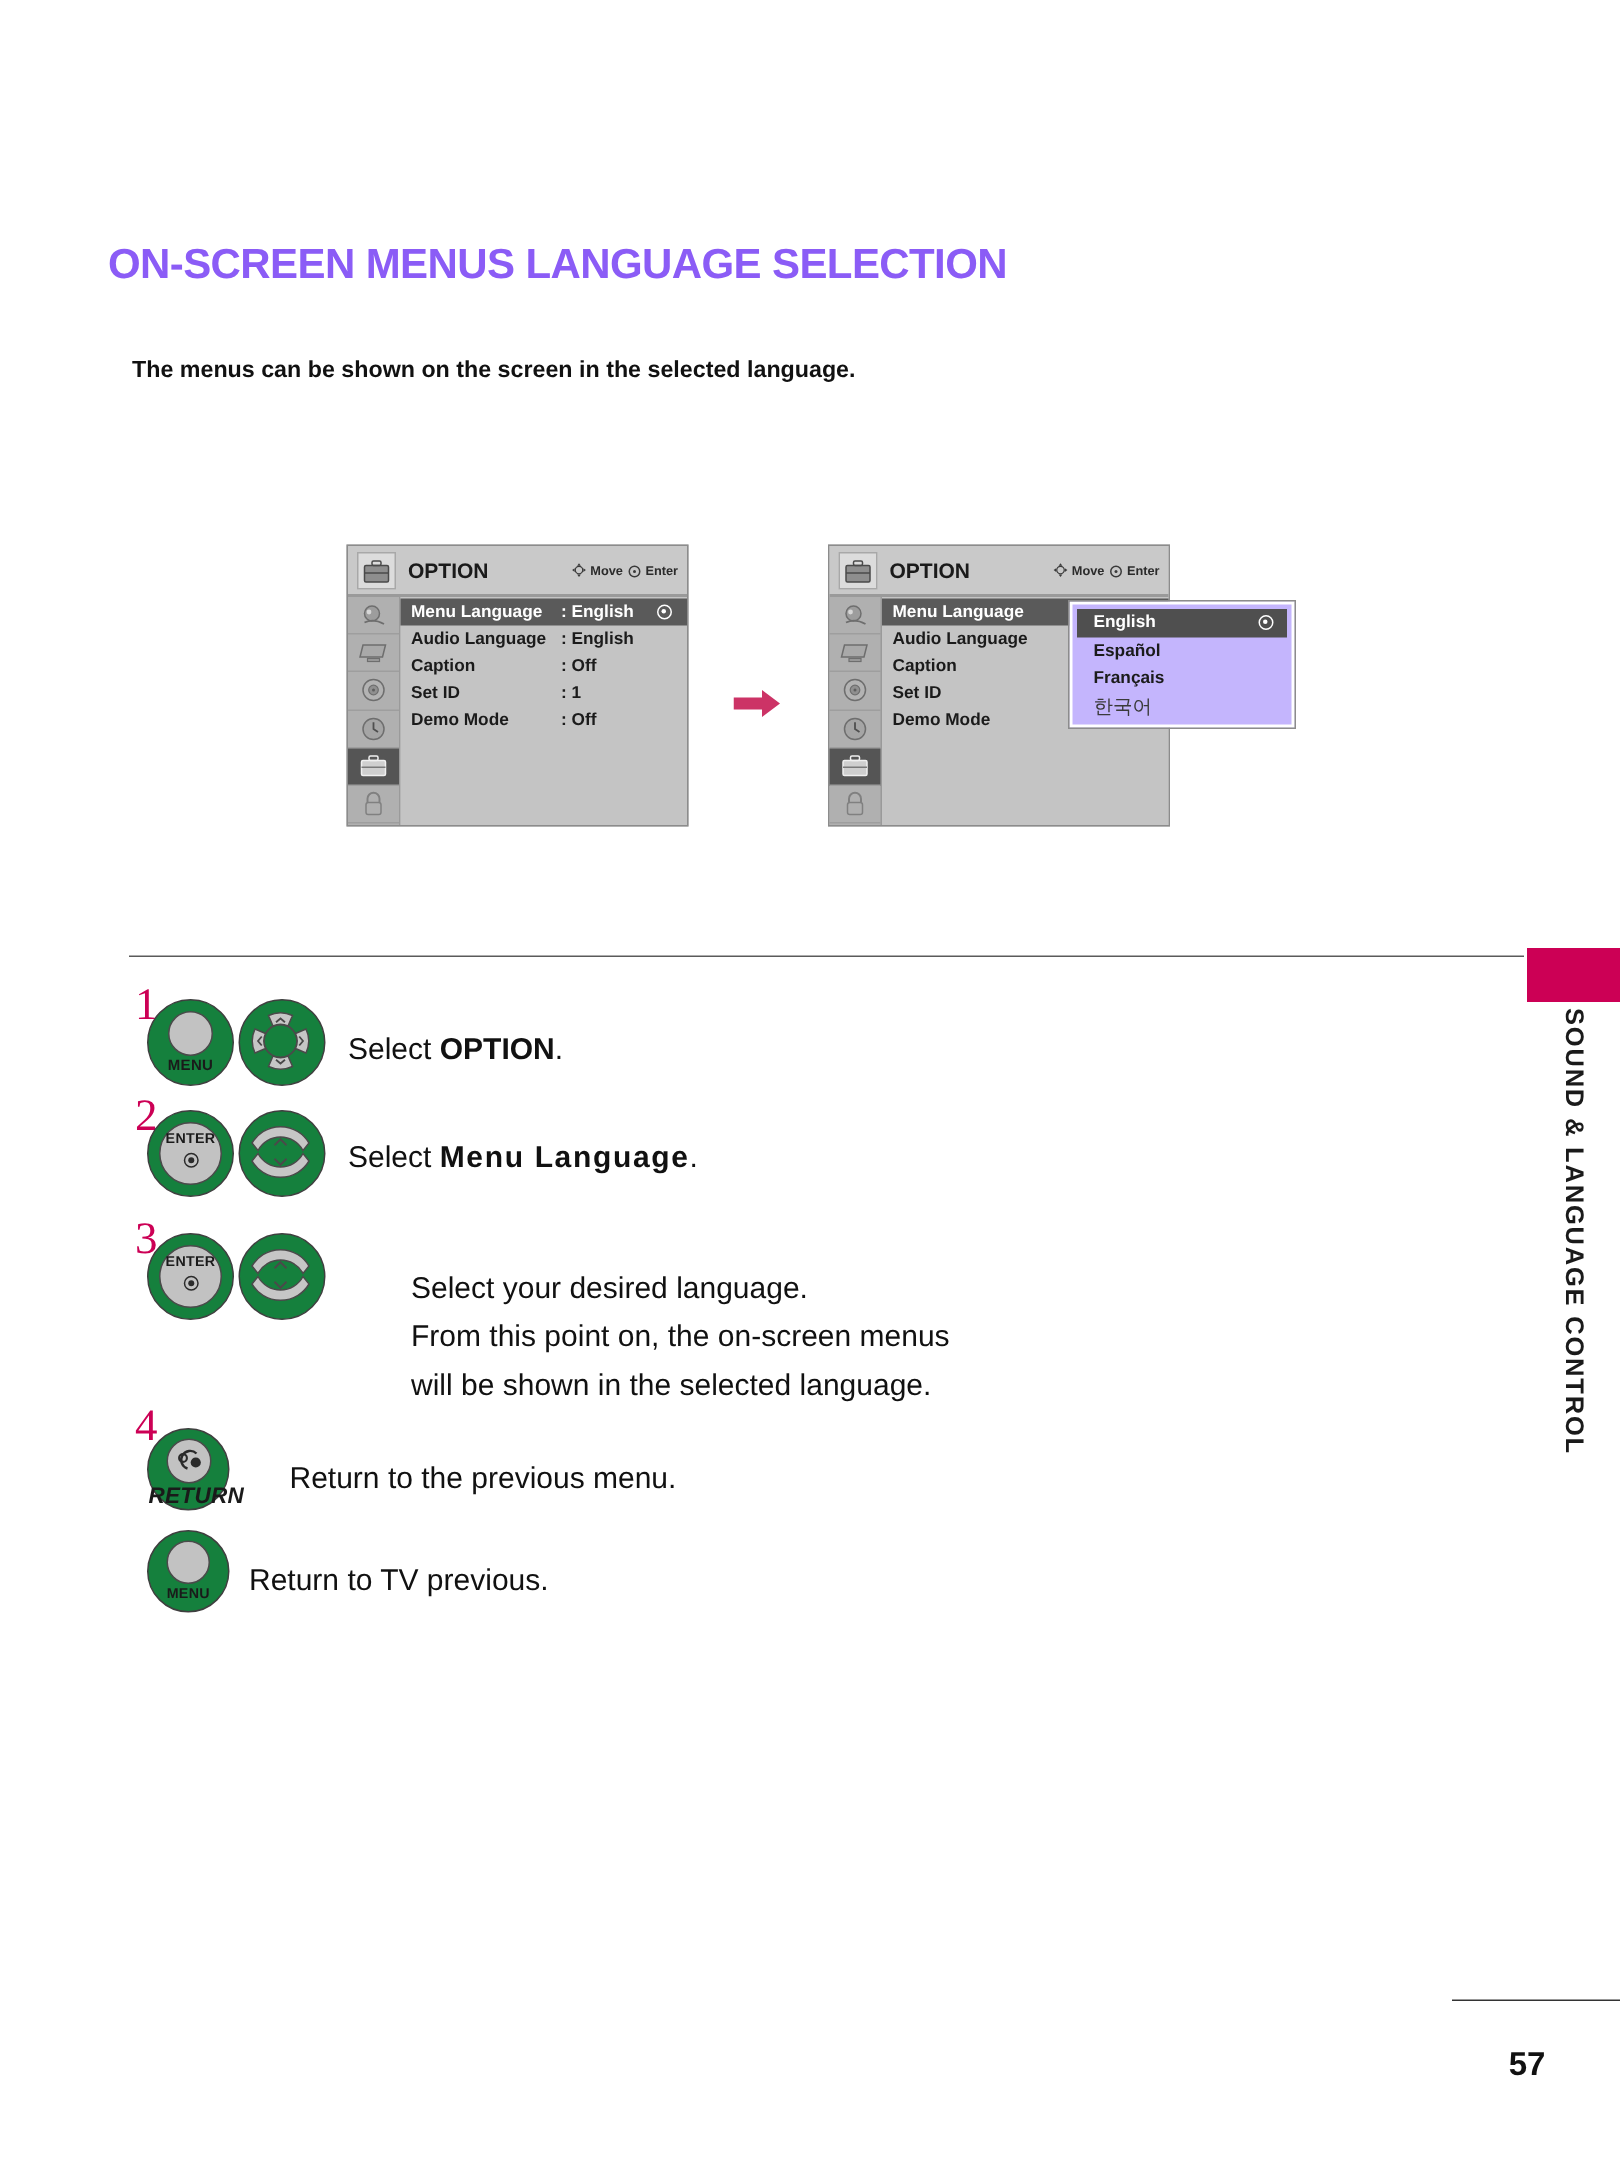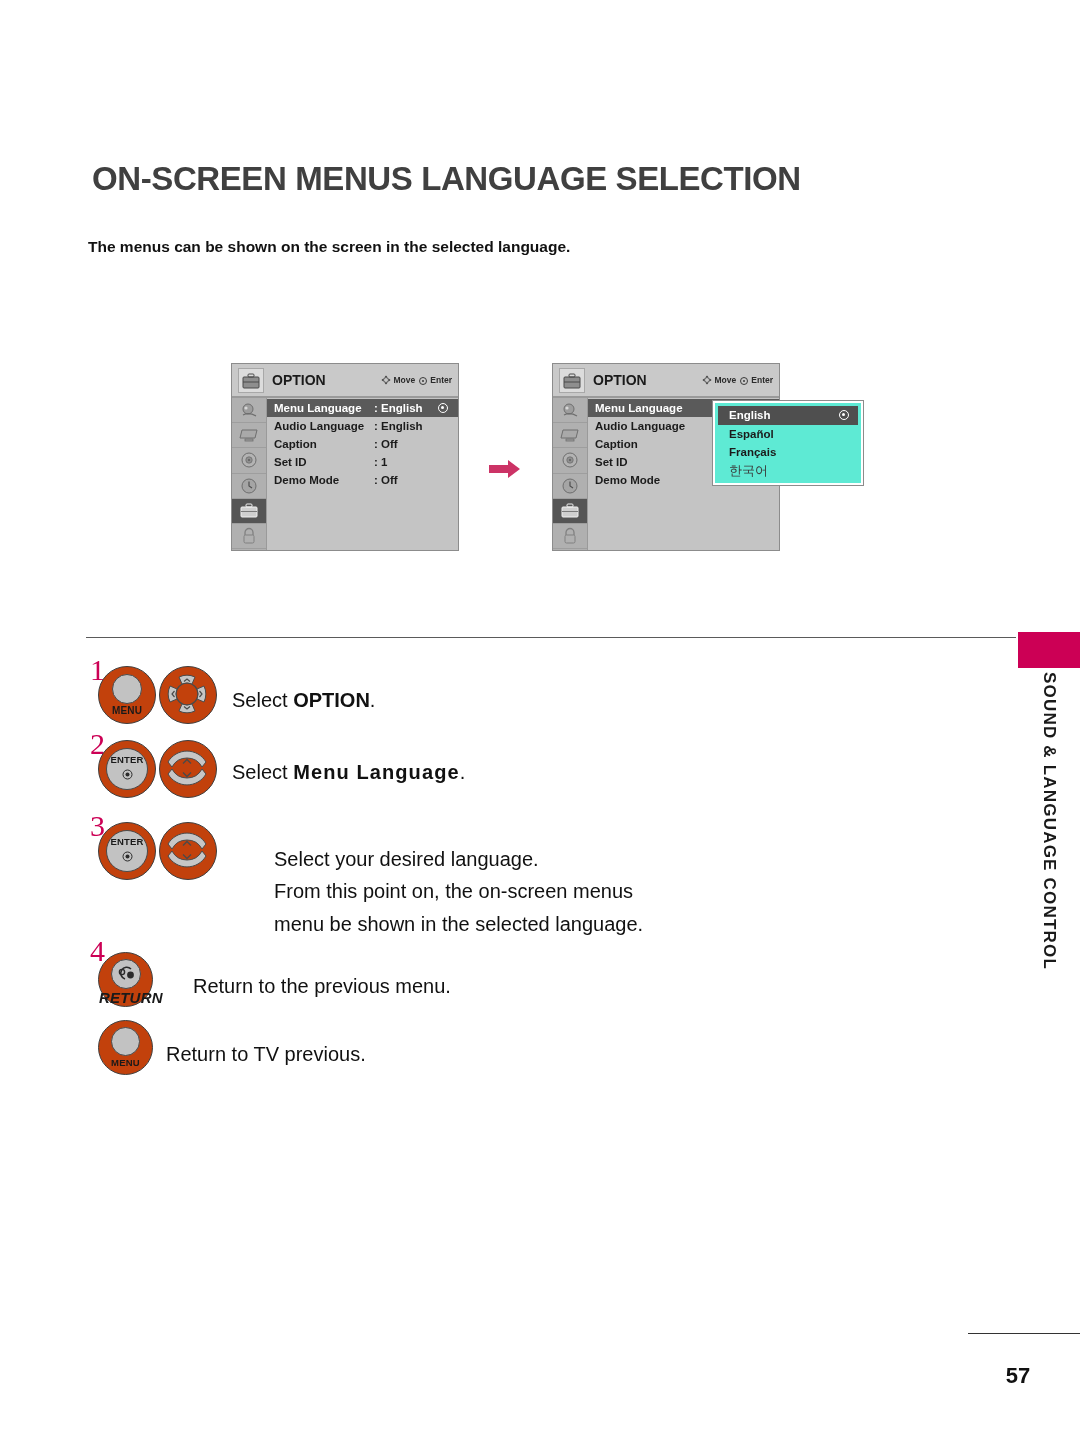--- a/index.html
+++ b/index.html
@@ -9,26 +9,26 @@
     height: 1439px;
     background: #ffffff;
     font-family: "Liberation Sans", sans-serif;
     position: relative;
     overflow: hidden;
   }
 
   
   #page-title {
     position: absolute;
-    left: 92px;
+    left: 72px;
     top: 160px;
-    font-size: 33px;
+    font-size: 28px;
     font-weight: bold;
     letter-spacing: -0.4px;
-    color: #404040;
+    color: #8b5cf6;
     white-space: nowrap;
   }
   #intro-text {
     position: absolute;
     left: 88px;
     top: 238px;
     font-size: 15.5px;
     font-weight: bold;
     color: #111;
     white-space: nowrap;
@@ -128,21 +128,21 @@
   .osd-row .radio::after {
     content: ""; position: absolute; left: 2px; top: 2px;
     width: 3px; height: 3px; border-radius: 50%; background: #ffffff;
   }
 
   
   #lang-dropdown {
     position: absolute;
     left: 713px; top: 401px;
     width: 150px; height: 84px;
-    background: #5eead4;
+    background: #c4b5fd;
     border: 2px solid #ffffff;
     outline: 1px solid #8c8c8c;
     padding: 3px;
     z-index: 20;
   }
   .dd-row {
     height: 18.5px;
     display: flex; align-items: center;
     padding-left: 11px;
     font-size: 11.5px;
@@ -205,21 +205,21 @@
     font-size: 30px;
     color: #cc0055;
     font-family: "Liberation Serif", serif;
     font-weight: normal;
     line-height: 1;
   }
   .btn-circle {
     position: absolute;
     border-radius: 50%;
     border: 1.6px solid #3f3f3f;
-    background: #c2410c;
+    background: #15803d;
   }
   .btn-inner {
     position: absolute;
     border-radius: 50%;
     background: #c2c2c2;
     border: 1.4px solid #4a4a4a;
     display: flex; align-items: center; justify-content: center;
   }
   .btn-caption {
     position: absolute;
@@ -555,21 +555,21 @@
     <path d="M7 20 A22 22 0 0 1 45 20 L41 25 A17 17 0 0 0 11 25 Z" fill="#c6c6c6" stroke="#4a4a4a" stroke-width="1"></path>
     <path d="M7 32 A22 22 0 0 0 45 32 L41 27 A17 17 0 0 1 11 27 Z" fill="#c6c6c6" stroke="#4a4a4a" stroke-width="1"></path>
     <path d="M22 21.5 L26 17.5 L30 21.5" fill="none" stroke="#4a4a4a" stroke-width="1.3"></path>
     <path d="M22 30.5 L26 34.5 L30 30.5" fill="none" stroke="#4a4a4a" stroke-width="1.3"></path>
   </svg>
 </div>
 
 <div class="step-text" style="left:232px; top:843px; width:420px;margin-left:42px;">
   <div>Select your desired language.</div>
   <div>From this point on, the on-screen menus</div>
-  <div>menu be shown in the selected language.</div>
+  <div>will be shown in the selected language.</div>
 </div>
 
 <div class="step-num" style="left:90px; top:936px;">4</div>
 
 <div class="btn-circle" style="left:98px; top:952px; width:55px; height:55px;">
   <div class="btn-inner" style="left:12px; top:6px; width:30px; height:30px;">
     <svg width="22" height="20" viewBox="0 0 22 20">
       <path d="M16 5 A6 6 0 1 0 10 15" fill="none" stroke="#2b2b2b" stroke-width="1.6"></path>
       <circle cx="15.5" cy="11" r="3.4" fill="#2b2b2b"></circle>
       <circle cx="7" cy="8" r="2.6" fill="none" stroke="#2b2b2b" stroke-width="1.4"></circle>

